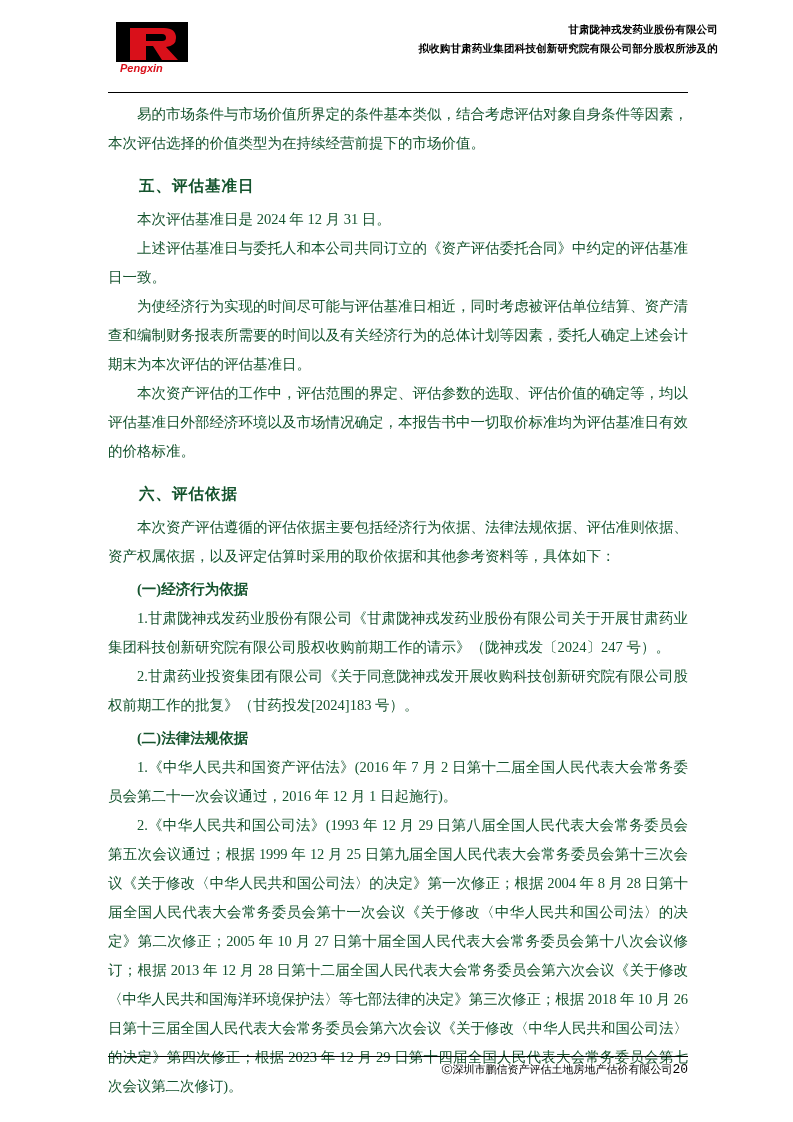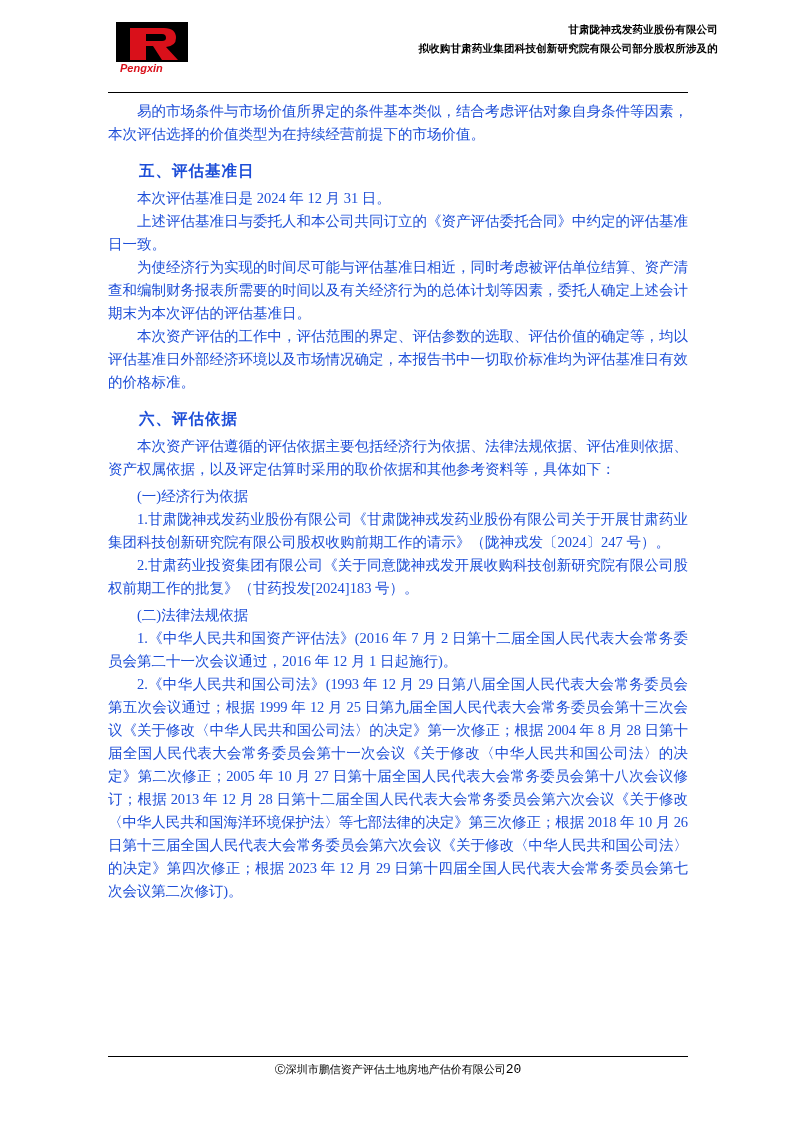--- a/index.html
+++ b/index.html
@@ -59,42 +59,42 @@
     height: 0;
     border-top: 1px solid #000000;
   }
 
   
   .content {
     position: absolute;
     left: 108px;
     top: 100px;
     width: 580px;
-    color: #1d4ed8;
+    color: #14532d;
     font-size: 14.5px;
-    line-height: 23px;
+    line-height: 29px;
     text-align: justify;
     text-justify: inter-ideograph;
   }
   .content p {
     margin: 0;
   }
   .p-indent {
     text-indent: 2em;
   }
   .h2 {
     font-weight: bold;
     font-size: 15.5px;
     text-indent: 2em;
     margin-top: 13px !important;
     margin-bottom: 5px !important;
     letter-spacing: 1px;
   }
   .h3 {
-    font-weight: normal;
+    font-weight: bold;
     font-size: 14.5px;
     text-indent: 2em;
     margin-top: 4px !important;
     margin-bottom: 0 !important;
   }
   .tight { letter-spacing: -0.1px; }
 
   
   .footer-rule {
     position: absolute;
@@ -103,21 +103,21 @@
     width: 580px;
     height: 0;
     border-top: 1px solid #000000;
   }
   .footer {
     position: absolute;
     left: 108px;
     top: 1062px;
     width: 580px;
     display: flex;
-    justify-content: center;
+    justify-content: flex-end;
     align-items: baseline;
     font-family: "Liberation Sans", "DejaVu Sans", sans-serif;
     font-size: 11px;
     color: #000;
   }
   .footer-left { letter-spacing: 0px; }
   .footer-right { font-size: 13px; font-family: Liberation Mono, monospace; }
 </style>
 </head>
 <body>

